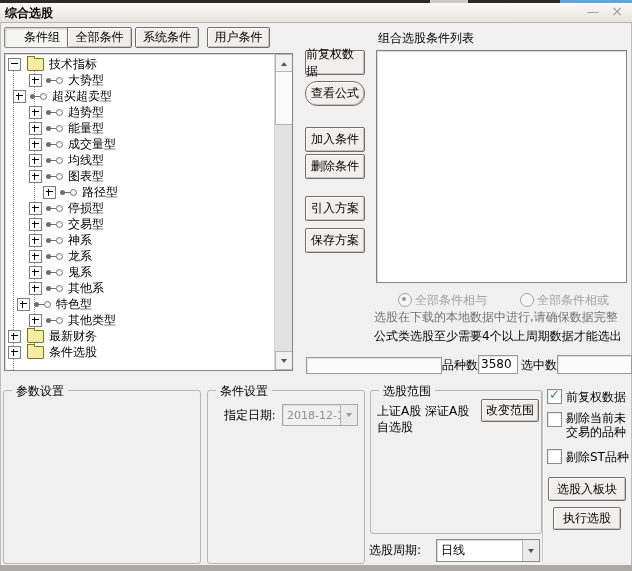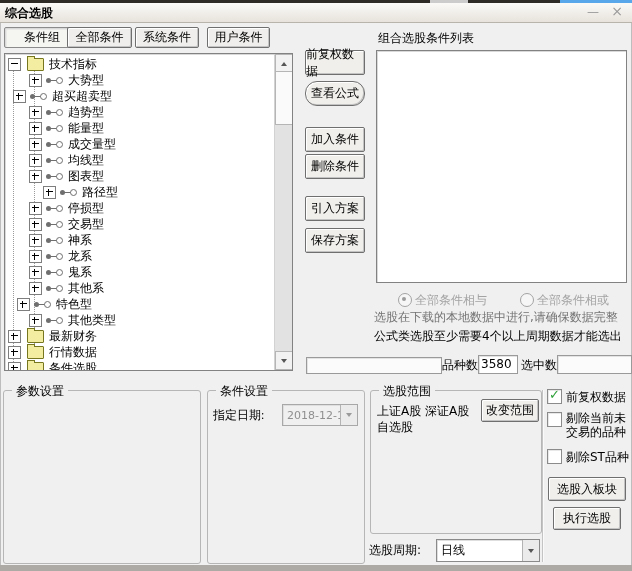--- a/index.html
+++ b/index.html
@@ -189,25 +189,20 @@
           <span class="tlabel">其他类型</span>
         </div>
       <div class="trow" style="padding-left:3px;">
           <span class="exp plus"></span>
           <span class="fold"></span>
           <span class="tlabel">最新财务</span>
         </div>
       <div class="trow" style="padding-left:3px;">
           <span class="exp plus"></span>
           <span class="fold"></span>
-          <span class="tlabel">行情数据</span>
-        </div>
-      <div class="trow" style="padding-left:3px;">
-          <span class="exp plus"></span>
-          <span class="fold"></span>
           <span class="tlabel">条件选股</span>
         </div>
     </div>
     <div class="sb">
       <div class="arr" style="top:0;">
           <span class="tri up sm"></span>
         </div>
       <div class="thumb" style="top:17px;height:52px;"></div>
       <div class="arr" style="bottom:0;">
           <span class="tri down sm"></span>
@@ -250,21 +245,21 @@
   <div class="abs field" style="left:478px;top:355px;width:36px;height:17px;background:#fff;padding-left:2px;line-height:17px;">3580</div>
   <span class="abs" style="left:521px;top:357px;">选中数</span>
   <div class="abs field" style="left:557px;top:355px;width:71px;height:17px;padding-left:2px;line-height:17px;"></div>
 
   <div class="abs group" style="left:3px;top:390px;width:196px;height:172px;">
     <span class="glabel">参数设置</span>
   </div>
 
   <div class="abs group" style="left:207px;top:390px;width:156px;height:172px;">
     <span class="glabel">条件设置</span>
-    <span style="position:absolute;left:5px;top:16px;font-family:Liberation Serif, serif;">指定日期:</span>
+    <span style="position:absolute;left:16px;top:16px;font-family:Liberation Serif, serif;">指定日期:</span>
     <div class="combo disabled" style="position:absolute;left:74px;top:13px;width:74px;height:20px;">
       <span class="cval" style="font-size:11px;">2018-12-10</span>
       <span class="abtn">
           <span class="tri down sm" style="border-top-color:#9a9a9a;"></span>
         </span>
     </div>
   </div>
 
   <div class="abs group" style="left:370px;top:390px;width:170px;height:142px;">
     <span class="glabel">选股范围</span>

